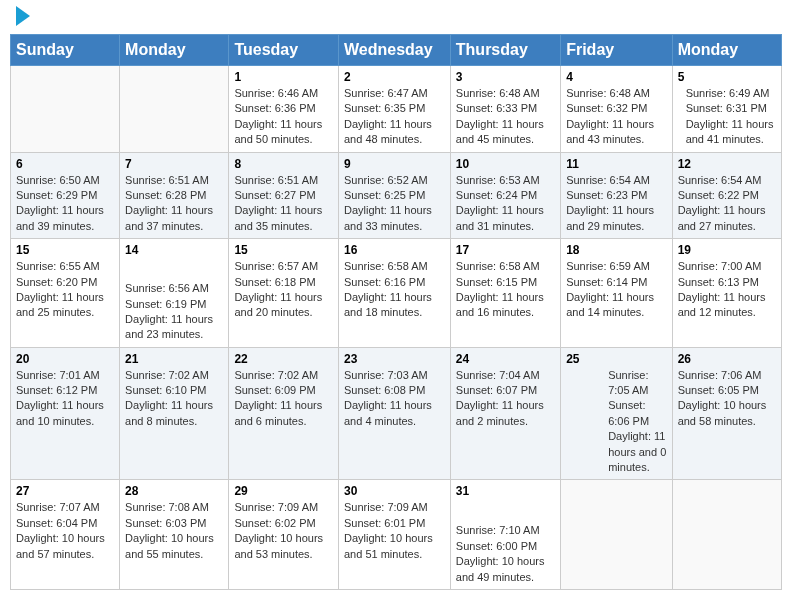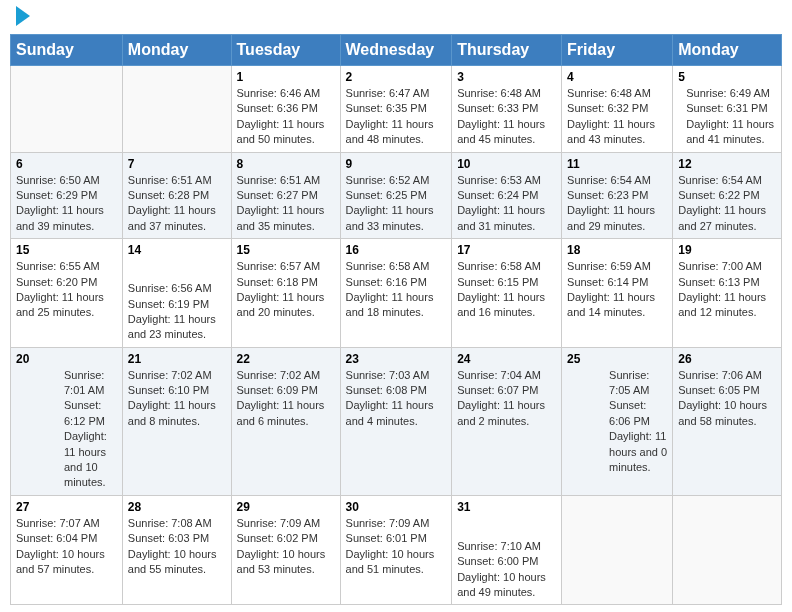--- a/index.html
+++ b/index.html
@@ -237,21 +237,21 @@
         <td>
           <span class="day-number">19</span>
           <div class="day-info" style="white-space: pre-line;">Sunrise: 7:00 AM
 Sunset: 6:13 PM
 Daylight: 11 hours and 12 minutes.</div>
         </td>
       </tr>
       <tr>
         <td>
           <span class="day-number">20</span>
-          <div class="day-info" style="white-space: pre-line; margin-left: 48px;">Sunrise: 7:01 AM
+          <div class="day-info" style="white-space: pre-line;">Sunrise: 7:01 AM
 Sunset: 6:12 PM
 Daylight: 11 hours and 10 minutes.</div>
         </td>
         <td>
           <span class="day-number">21</span>
           <div class="day-info" style="white-space: pre-line;">Sunrise: 7:02 AM
 Sunset: 6:10 PM
 Daylight: 11 hours and 8 minutes.</div>
         </td>
         <td>

